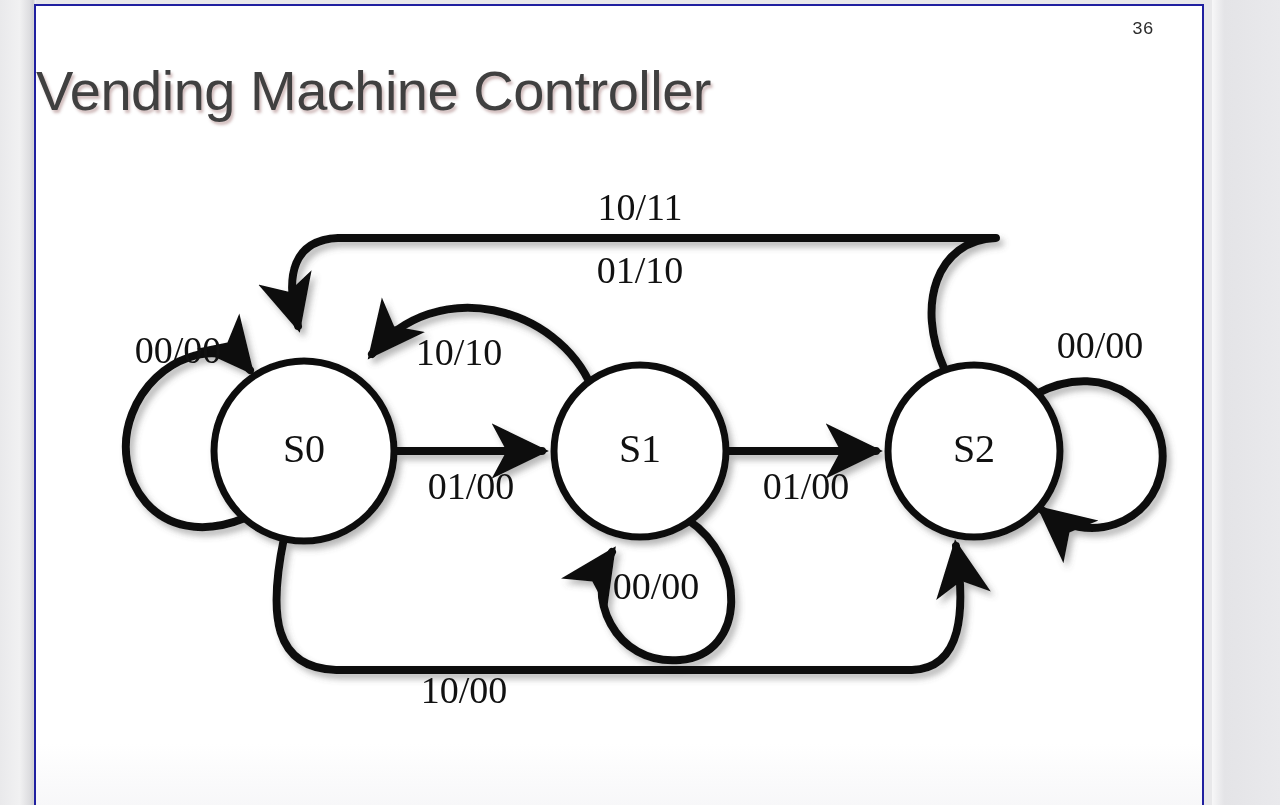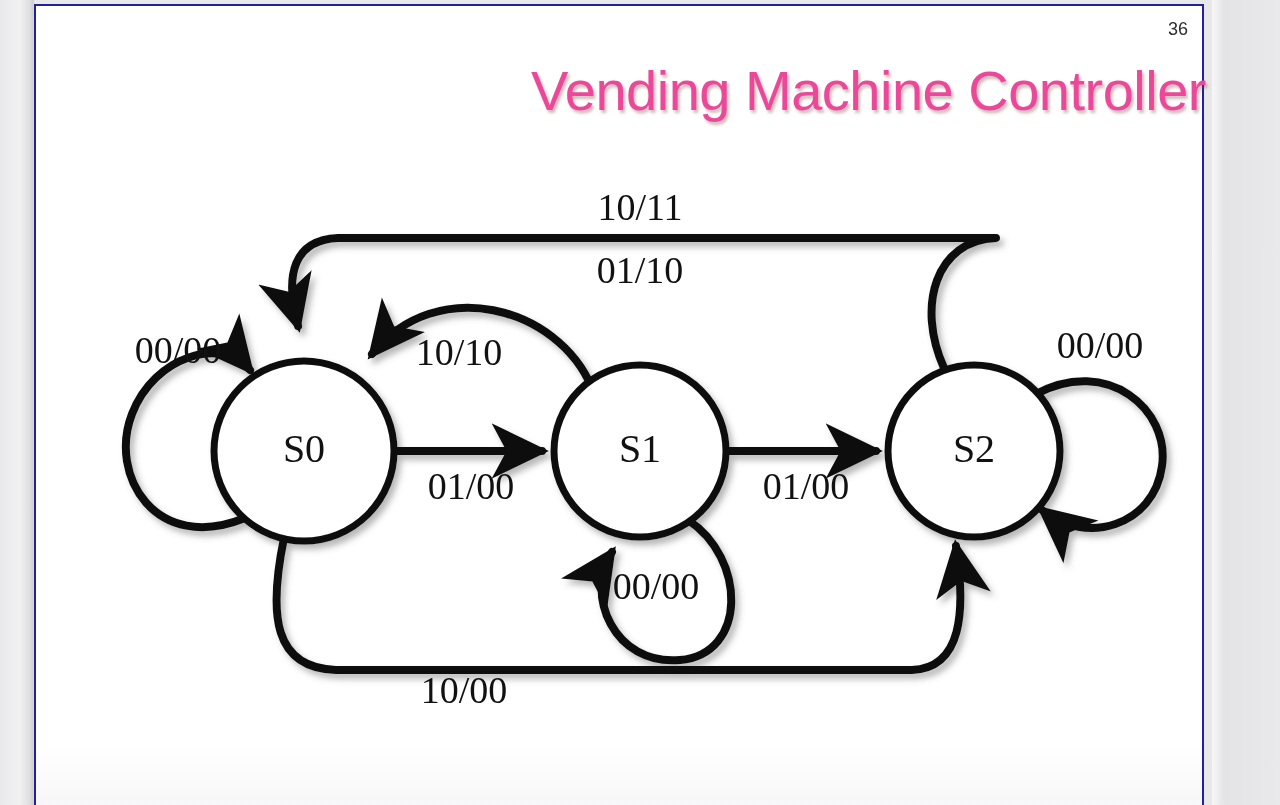--- a/index.html
+++ b/index.html
@@ -41,32 +41,32 @@
   }
   .slide-inner-shade {
     position: absolute;
     left: 0; bottom: 0;
     width: 100%; height: 70px;
     background: linear-gradient(to bottom, rgba(255,255,255,0) 0%, rgba(246,246,248,1) 100%);
     pointer-events: none;
   }
   .slide-number {
     position: absolute;
-    left: 1168px; top: 20px;
+    left: 1132px; top: 20px;
     font-size: 18px;
     color: #2c2c2c;
-    font-family: Liberation Sans, sans-serif;
+    font-family: Liberation Mono, monospace;
     line-height: 1;
   }
   .slide-title {
     position: absolute;
     left: 0; top: 14px;
     width: 1170px;
-    text-align: right;
-    color: #ec4899;
+    text-align: left;
+    color: #404040;
     font-size: 56px;
     font-weight: normal;
     font-family: "Liberation Sans", sans-serif;
     letter-spacing: -0.5px;
     text-shadow: 2px 3px 3px rgba(120,60,60,0.35);
     white-space: nowrap;
   }
   .diagram {
     position: absolute;
     left: 0; top: 0;

